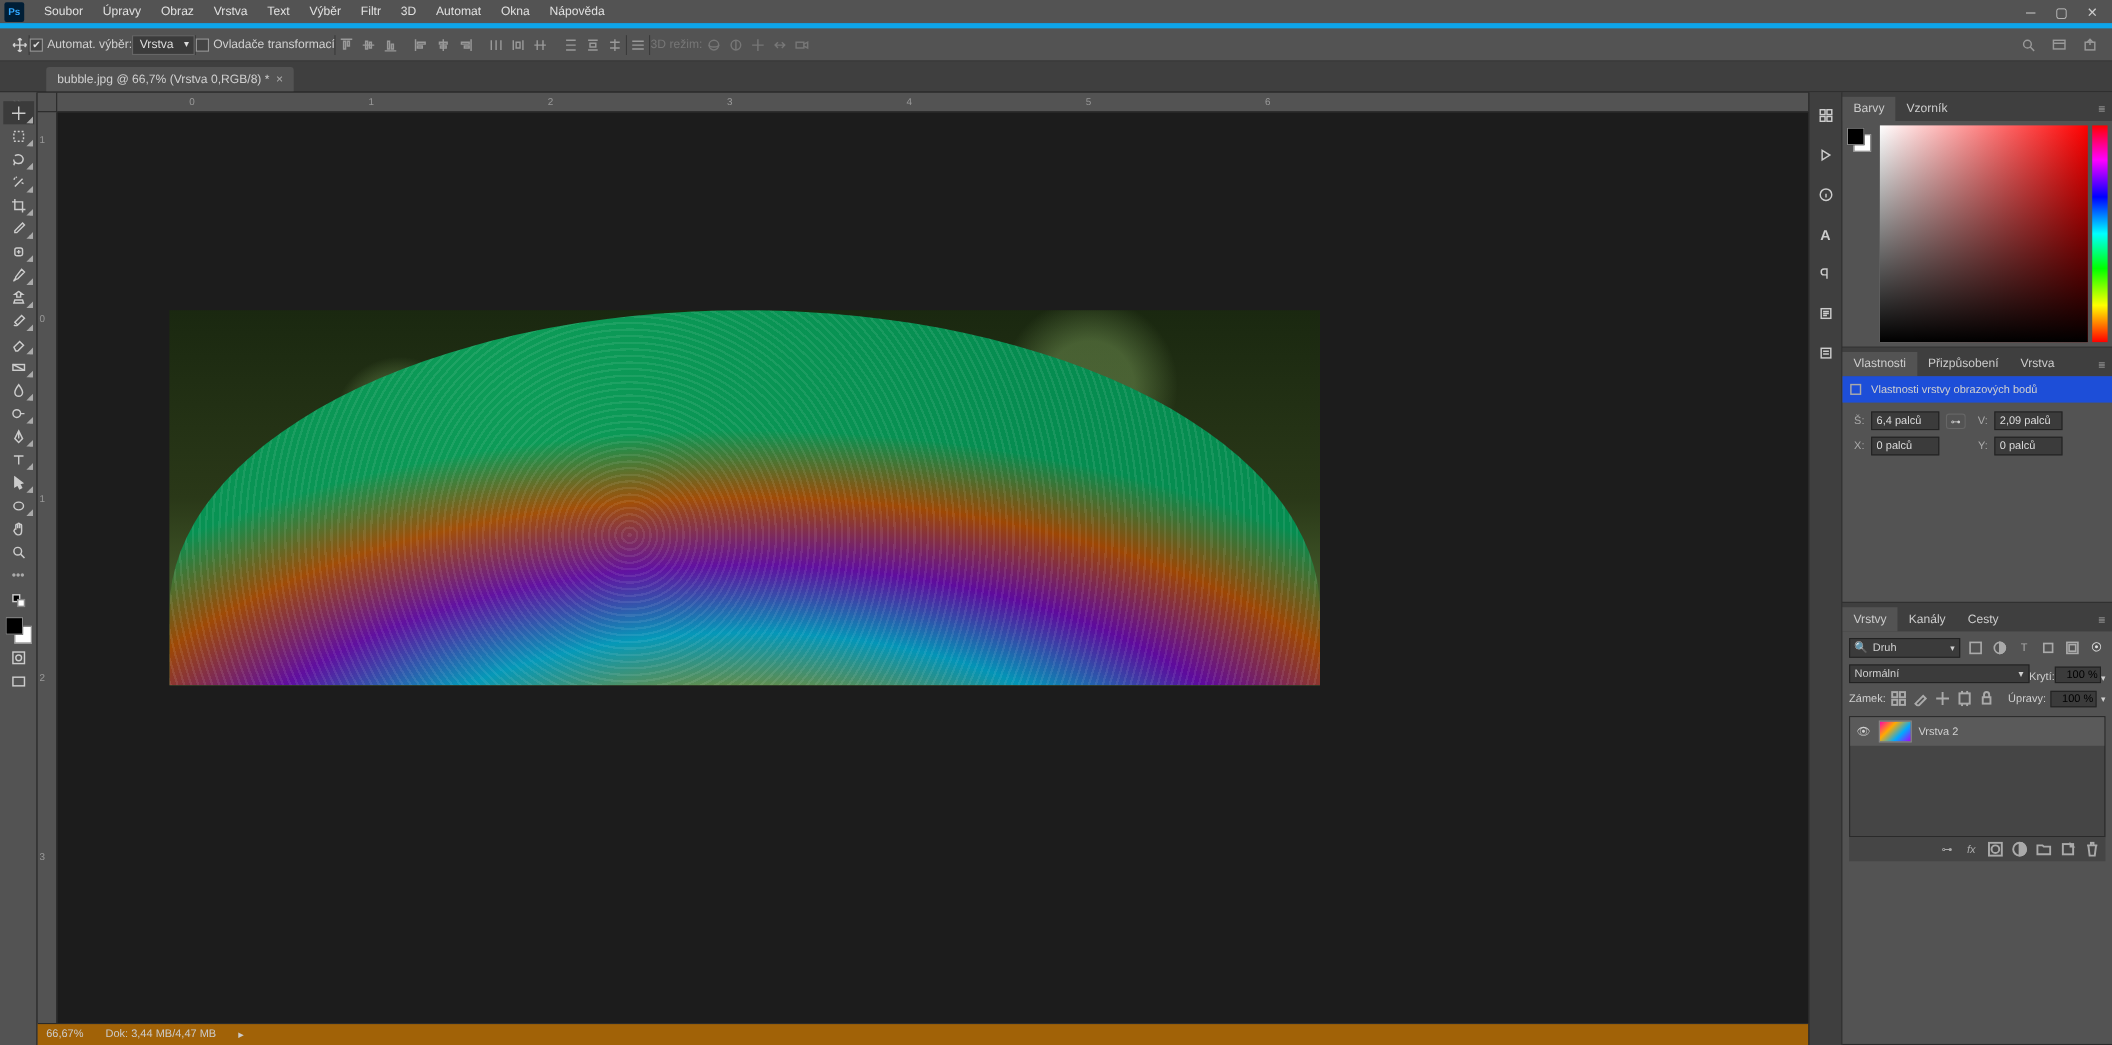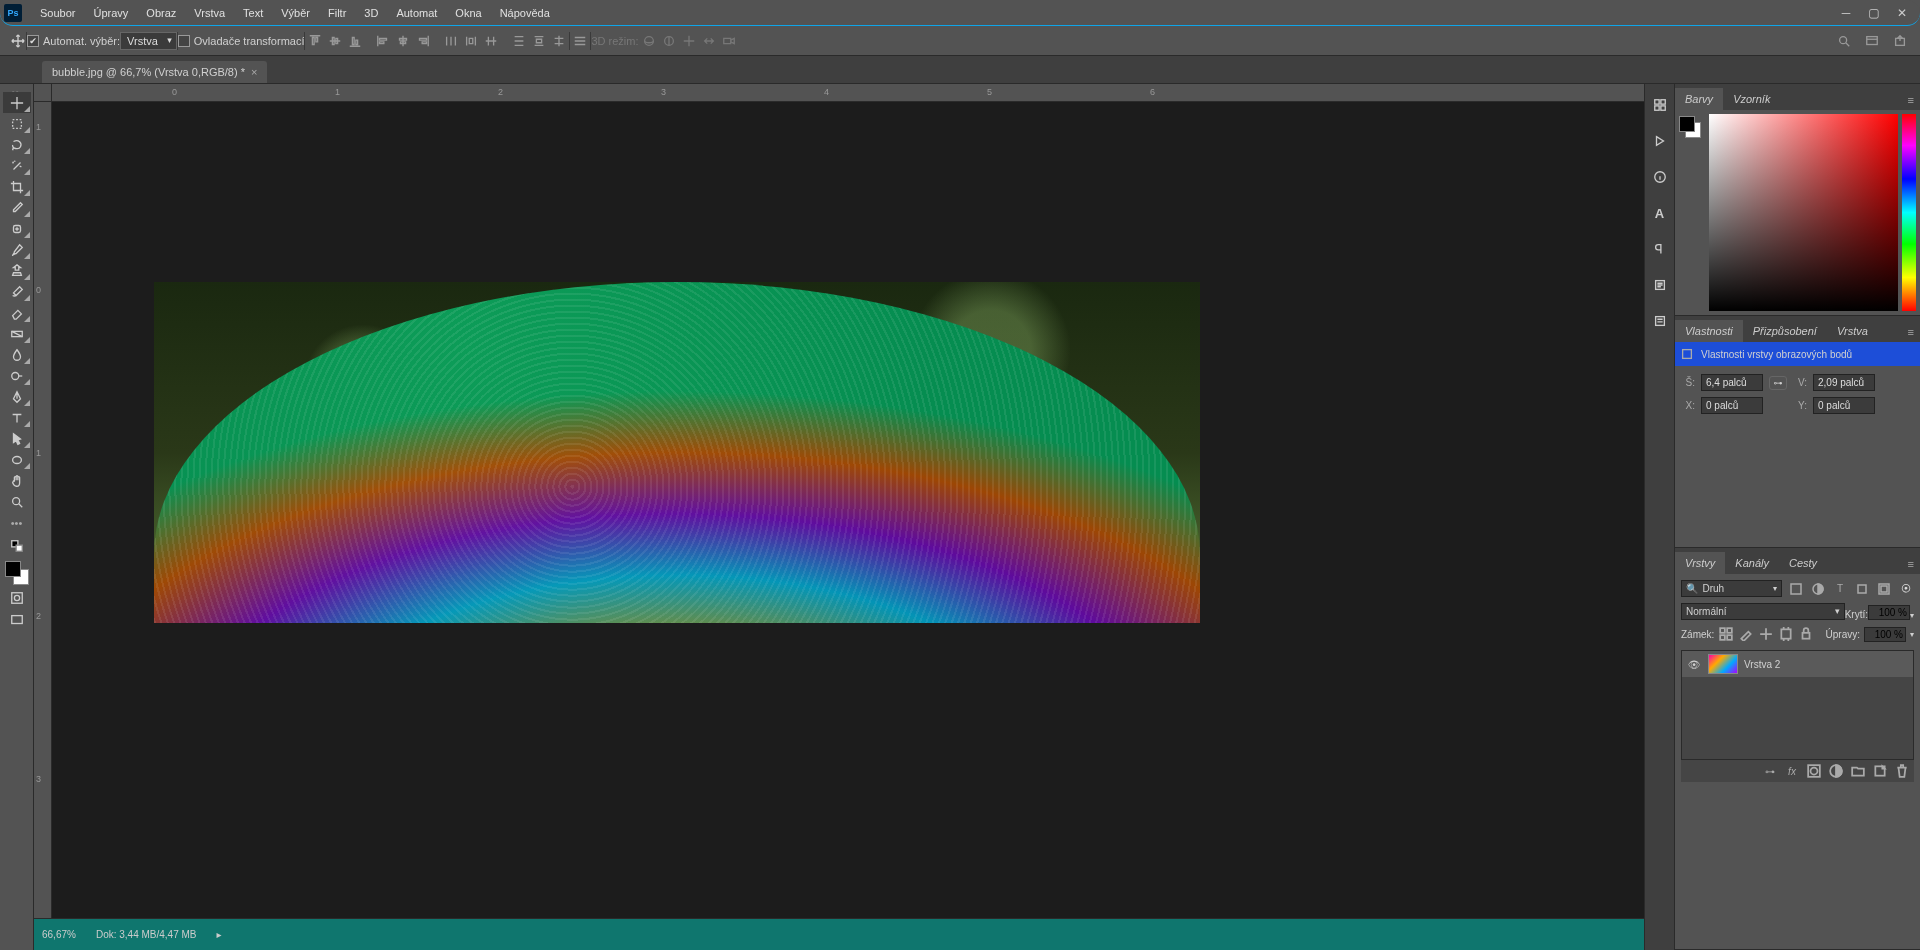--- a/index.html
+++ b/index.html
@@ -1,19 +1,19 @@
 <!DOCTYPE html>
 <html><head>
 <meta charset="utf-8">
 <style>
 * { margin: 0; padding: 0; box-sizing: border-box; user-select: none; }
 body { font-family: "Segoe UI", Tahoma, sans-serif; font-size: 11px; color: #d0d0d0; background: #535353; width: 1920px; height: 950px; overflow: hidden; }
 
 
-.menubar { height: 26px; background: #535353; display: flex; align-items: center; padding: 0 4px; border-bottom: 1px solid #0ea5e9; border-radius: 13px; }
+.menubar { height: 26px; background: #535353; display: flex; align-items: center; padding: 0 4px; border-bottom: 5px solid #0ea5e9; }
 .ps-logo { width: 18px; height: 18px; background: #001e36; color: #31a8ff; font-size: 9px; font-weight: bold; display: flex; align-items: center; justify-content: center; margin-right: 10px; border-radius: 2px; }
 .menu-items { display: flex; gap: 2px; }
 .menu-item { padding: 4px 8px; color: #e0e0e0; cursor: default; }
 .window-controls { margin-left: auto; display: flex; gap: 0; }
 .wc { width: 28px; height: 20px; display: flex; align-items: center; justify-content: center; color: #ccc; font-size: 12px; }
 
 
 .optbar { height: 30px; background: #535353; display: flex; align-items: center; padding: 0 10px; border-bottom: 1px solid #2a2a2a; font-size: 11px; }
 .opticon { width: 16px; height: 16px; display: flex; align-items: center; justify-content: center; }
 .chk { width: 12px; height: 12px; border: 1px solid #999; background: #444; display: inline-flex; align-items: center; justify-content: center; margin-right: 4px; font-size: 9px; }
@@ -55,31 +55,31 @@
   overflow:hidden;
 }
 .canvas-img::before{ content:""; position:absolute; inset:0; background:
   repeating-radial-gradient(circle at 40% 60%, rgba(255,255,255,0.08) 0 2px, transparent 2px 6px);
   mix-blend-mode: screen;
 }
 .canvas-bg { position:absolute; top:198px; left:120px; width:1046px; height:341px; background: linear-gradient(180deg,#1a2810 0%, #2a3818 50%, #5a7a3a 100%); }
 .canvas-bg::before { content:""; position:absolute; inset:0; background: radial-gradient(circle at 20% 30%, rgba(200,255,150,0.3) 0 30px, transparent 60px), radial-gradient(circle at 80% 20%, rgba(200,255,150,0.25) 0 40px, transparent 80px), radial-gradient(circle at 60% 40%, rgba(200,255,150,0.2) 0 25px, transparent 50px);}
 
 
-.statusbar { position: absolute; bottom: 0; left: 0; right: 0; height: 32px; background: #0f766e; border-top: 1px solid #2a2a2a; display: flex; align-items: center; padding: 0 8px; gap: 20px; font-size: 10px; color: #ccc;}
+.statusbar { position: absolute; bottom: 0; left: 0; right: 0; height: 20px; background: #a16207; border-top: 1px solid #2a2a2a; display: flex; align-items: center; padding: 0 8px; gap: 20px; font-size: 10px; color: #ccc;}
 
 
 .panel-col-collapsed { width: 30px; background: #3f3f3f; border-left: 1px solid #2a2a2a; display:flex; flex-direction:column; align-items:center; padding-top:12px; gap:18px; }
 .col-icon { width:18px; height:18px; display:flex; align-items:center; justify-content:center; color:#ccc; }
 
 
 .panels { width: 246px; background: #3f3f3f; display: flex; flex-direction: column; border-left:1px solid #2a2a2a;}
 .panel { border-bottom: 1px solid #2a2a2a; display:flex; flex-direction:column;}
 .panel-tabs { display: flex; background: #3f3f3f; height: 26px; align-items:flex-end;}
-.ptab { padding: 5px 10px; font-size: 11px; color: #ccc; font-style: italic; }
+.ptab { padding: 5px 10px; font-size: 11px; color: #ccc; }
 .ptab.active { background: #535353; }
 .panel-menu { margin-left:auto; padding: 4px 6px; color:#aaa; }
 .panel-body { background: #535353; flex:1; padding: 6px; font-size:10px;}
 
 
 .color-body { display:flex; gap:4px; height: 204px; padding:4px;}
 .color-swatch-pair { width:22px; height:22px; position:relative; margin-right:4px; margin-top:2px;}
 .cs-fg{ width:16px; height:16px; background:#000; border:1px solid #888; position:absolute; top:0; left:0; z-index:2;}
 .cs-bg{ width:16px; height:16px; background:#fff; border:1px solid #888; position:absolute; bottom:0; right:0;}
 .color-field { flex:1; background: linear-gradient(to bottom, rgba(0,0,0,0) 0%, #000 100%), linear-gradient(to right, #fff 0%, #ff0000 100%); position:relative;}

